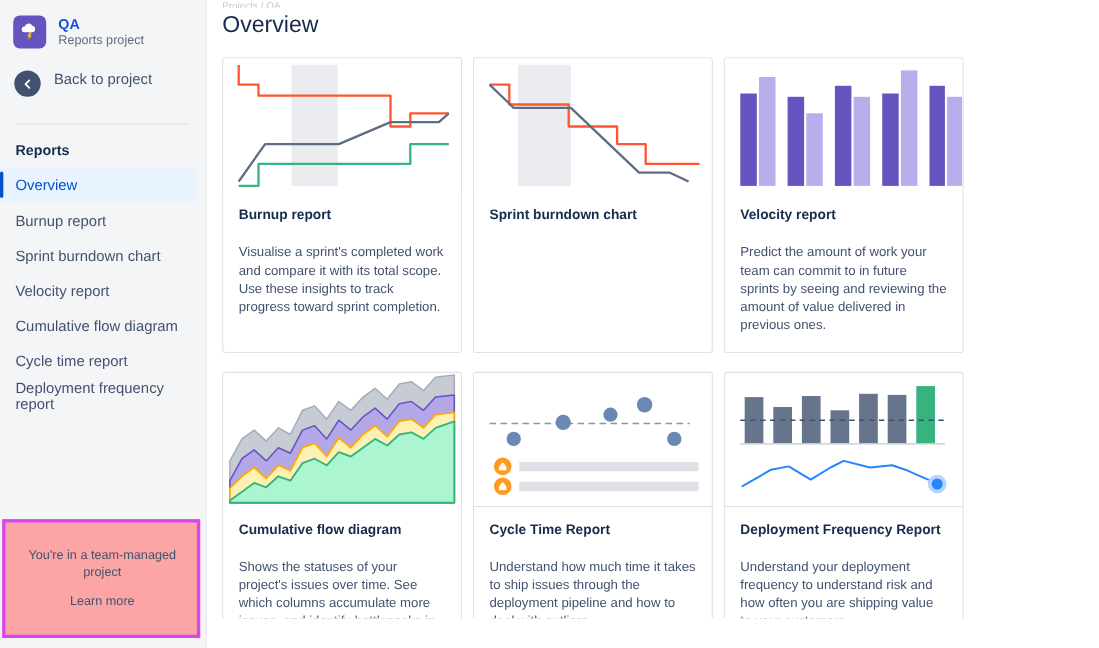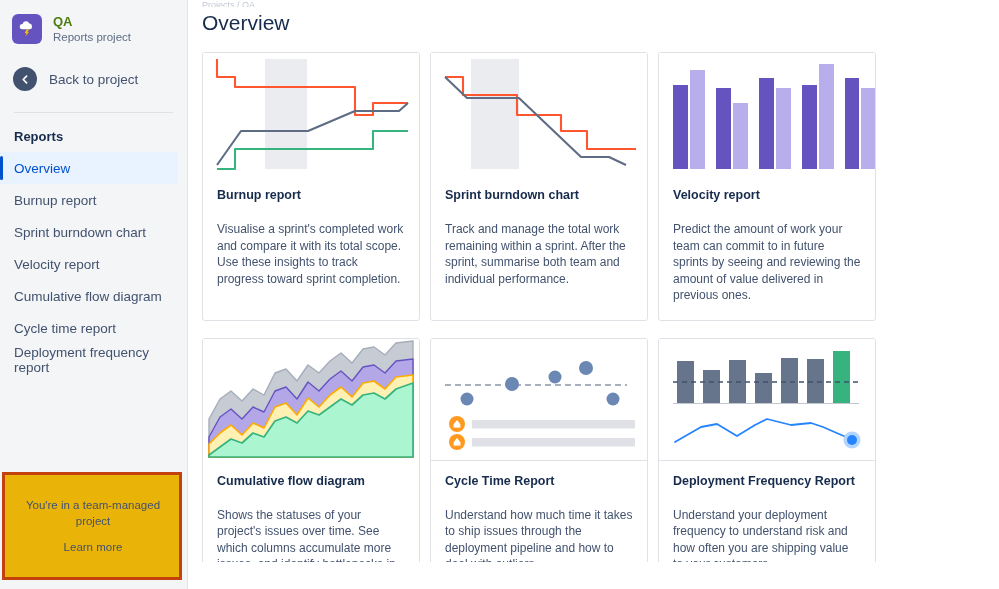--- a/index.html
+++ b/index.html
@@ -18,25 +18,25 @@
     border-right: 1px solid #e4e6ea;
     position: relative; flex: 0 0 188px;
   }
   .proj-head { display: flex; align-items: center; padding: 14px 0 0 12px; gap: 11px; }
   .proj-avatar {
     width: 30px; height: 30px; border-radius: 6px;
     background: #6554c0; position: relative; flex: 0 0 30px;
     display: flex; align-items: center; justify-content: center;
   }
   .proj-meta { display: flex; flex-direction: column; gap: 1px; }
-  .proj-name { font-size: 13px; font-weight: 700; color: #4d7c0f; line-height: 15px; }
+  .proj-name { font-size: 13px; font-weight: 700; color: #1d4ed8; line-height: 15px; }
   .proj-type { font-size: 11.5px; color: #5e6c84; line-height: 14px; }
 
   .back-row {
-    display: flex; align-items: center; gap: 12px;
+    display: flex; gap: 12px;
     padding: 0 0 0 13px; margin-top: 20px; height: 30px; cursor: pointer;
   }
   .back-circle {
     width: 24px; height: 24px; border-radius: 50%;
     background: #42526e; display: flex; align-items: center; justify-content: center;
     flex: 0 0 24px;
   }
   .back-label { font-size: 13.5px; color: #42526e; }
 
   .sb-divider { height: 1px; background: #dfe1e6; margin: 18px 14px 0 14px; }
@@ -53,21 +53,21 @@
     background: #e9f2ff; color: #0052cc; font-weight: 400;
     border-radius: 0 3px 3px 0; margin-right: 9px;
   }
   .nav-item.active::before {
     content: ""; position: absolute; left: 0; top: 4px; bottom: 4px;
     width: 3px; border-radius: 2px; background: #0052cc;
   }
 
   .team-box {
     position: absolute; left: 2px; right: 5px; bottom: 9px;
-    border: 3px solid #c2410c; background: #eab308;
+    border: 3px solid #d946ef; background: #fca5a5;
     padding: 22px 6px 22px 8px; text-align: center;
   }
   .team-line1 { font-size: 11.5px; color: #42526e; line-height: 16px; }
   .team-link { font-size: 11.5px; color: #42526e; line-height: 16px; margin-top: 10px; cursor: pointer; }
 
   
   .main { flex: 1; height: 562px; background: #fff; padding: 0 0 0 14px; position: relative; overflow: hidden; }
   .breadcrumb {
     font-size: 9px; color: #7a869a; padding: 0 0 0 0;
     height: 7px; overflow: hidden; opacity: .45; margin-left: 0px;
@@ -181,21 +181,20 @@
       <div class="card">
         <div class="card-viz">
           <svg width="216" height="122" viewBox="0 0 216 122">
             <rect x="40" y="6" width="48" height="110" fill="#EBECF0"></rect>
             <polyline points="14,24 32,24 32,42 86,42 86,62 130,62 130,78 156,78 156,96 205,96" fill="none" stroke="#FF5630" stroke-width="2.1" stroke-linejoin="round"></polyline>
             <polyline points="14,24 36,45 88,45 150,104 178,104 195,112" fill="none" stroke="#5E6C84" stroke-width="2.1" stroke-linejoin="round"></polyline>
           </svg>
         </div>
         <div class="card-body">
           <div class="card-title">Sprint burndown chart</div>
-          <div class="card-desc">Track and manage the total work remaining within a sprint. After the sprint, summarise both team and individual performance.</div>
         </div>
       </div>
 
       <div class="card">
         <div class="card-viz">
           <svg width="216" height="122" viewBox="0 0 216 122">
             <rect x="14" y="32" width="15" height="84" fill="#6554C0"></rect>
             <rect x="31" y="17" width="15" height="99" fill="#B9AEEC"></rect>
             <rect x="57" y="35" width="15" height="81" fill="#6554C0"></rect>
             <rect x="74" y="50" width="15" height="66" fill="#B9AEEC"></rect>

